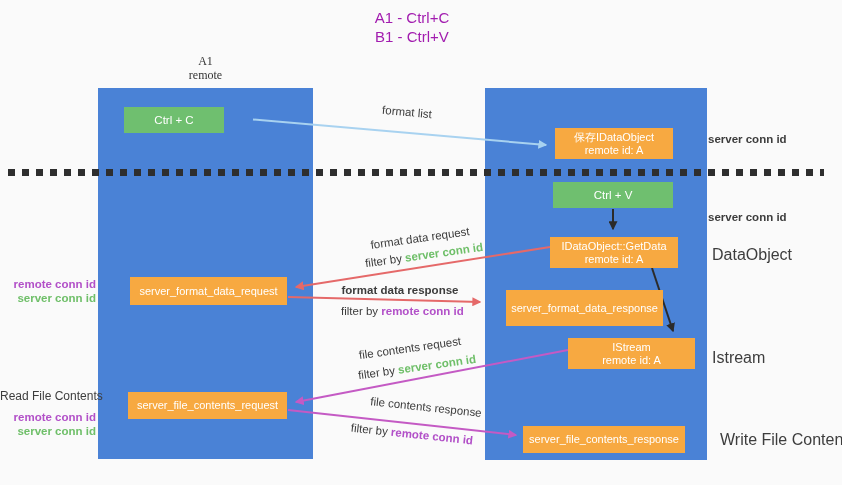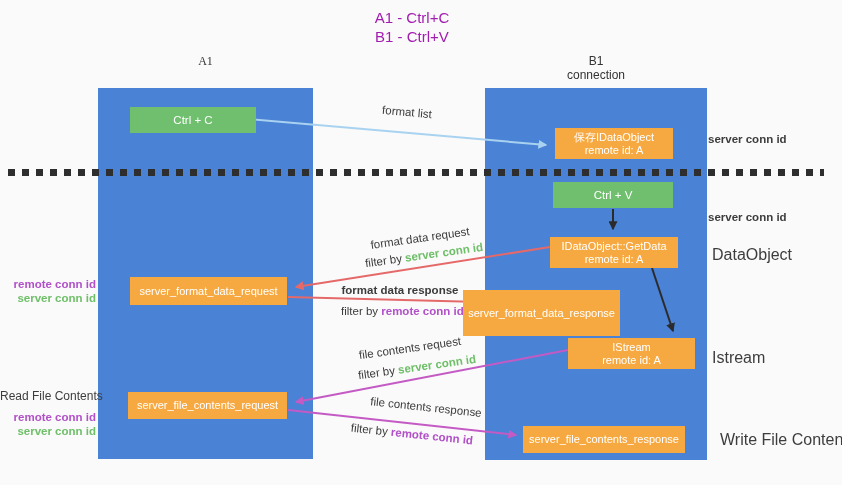--- a/index.html
+++ b/index.html
@@ -51,24 +51,21 @@
 
 <div class="canvas">
 
   <div class="title">
     <div>A1 - Ctrl+C</div>
     <div>B1 - Ctrl+V</div>
   </div>
 
   <div class="lane-header a">
     <div>A1</div>
-  </div>
-  <div class="lane-header b">
-    <div>B1</div>
-    <div>connection</div>
+    <div>remote</div>
   </div>
 
   <div class="lane a"></div>
   <div class="lane b"></div>
 
   <div class="dotted"></div>
 
   <svg class="arrows" viewBox="0 0 842 485">
     <defs>
       <marker id="m-blue" viewBox="0 0 10 10" refX="8.5" refY="5" markerWidth="4.5" markerHeight="4.5" orient="auto">
@@ -86,21 +83,21 @@
     </defs>
     <line x1="253" y1="119.5" x2="546" y2="145" stroke="#a8d2f0" stroke-width="2" marker-end="url(#m-blue)"></line>
     <line x1="613" y1="209" x2="613" y2="229" stroke="#2b2b2b" stroke-width="2" marker-end="url(#m-black)"></line>
     <line x1="550" y1="247" x2="296" y2="287" stroke="#e56969" stroke-width="2" marker-end="url(#m-red)"></line>
     <line x1="288" y1="297" x2="480" y2="302" stroke="#e56969" stroke-width="2" marker-end="url(#m-red)"></line>
     <line x1="652" y1="268" x2="673" y2="331" stroke="#2b2b2b" stroke-width="2" marker-end="url(#m-black)"></line>
     <line x1="568" y1="350" x2="296" y2="402" stroke="#c45ac4" stroke-width="2" marker-end="url(#m-mag)"></line>
     <line x1="288" y1="410" x2="516" y2="435" stroke="#c45ac4" stroke-width="2" marker-end="url(#m-mag)"></line>
   </svg>
 
-  <div class="node green" style="left:130px; top:107px; width:126px; height:26px;">
+  <div class="node green" style="left:124px; top:107px; width:100px; height:26px;">
     <span>Ctrl + C</span>
   </div>
 
   <div class="node orange" style="left:555px; top:128px; width:118px; height:31px;">
     <span>保存IDataObject</span>
     <span>remote id: A</span>
   </div>
 
   <div class="node green" style="left:553px; top:182px; width:120px; height:26px;">
     <span>Ctrl + V</span>
@@ -108,21 +105,21 @@
 
   <div class="node orange" style="left:550px; top:237px; width:128px; height:31px;">
     <span>IDataObject::GetData</span>
     <span>remote id: A</span>
   </div>
 
   <div class="node orange" style="left:130px; top:277px; width:157px; height:28px;">
     <span>server_format_data_request</span>
   </div>
 
-  <div class="node orange" style="left:463px; top:290px; width:157px; height:46px;justify-content:center;">
+  <div class="node orange" style="left:506px; top:290px; width:157px; height:36px;justify-content:center;">
     <span>server_format_data_response</span>
   </div>
 
   <div class="node orange" style="left:568px; top:338px; width:127px; height:31px;">
     <span>IStream</span>
     <span>remote id: A</span>
   </div>
 
   <div class="node orange" style="left:128px; top:392px; width:159px; height:27px;">
     <span>server_file_contents_request</span>

